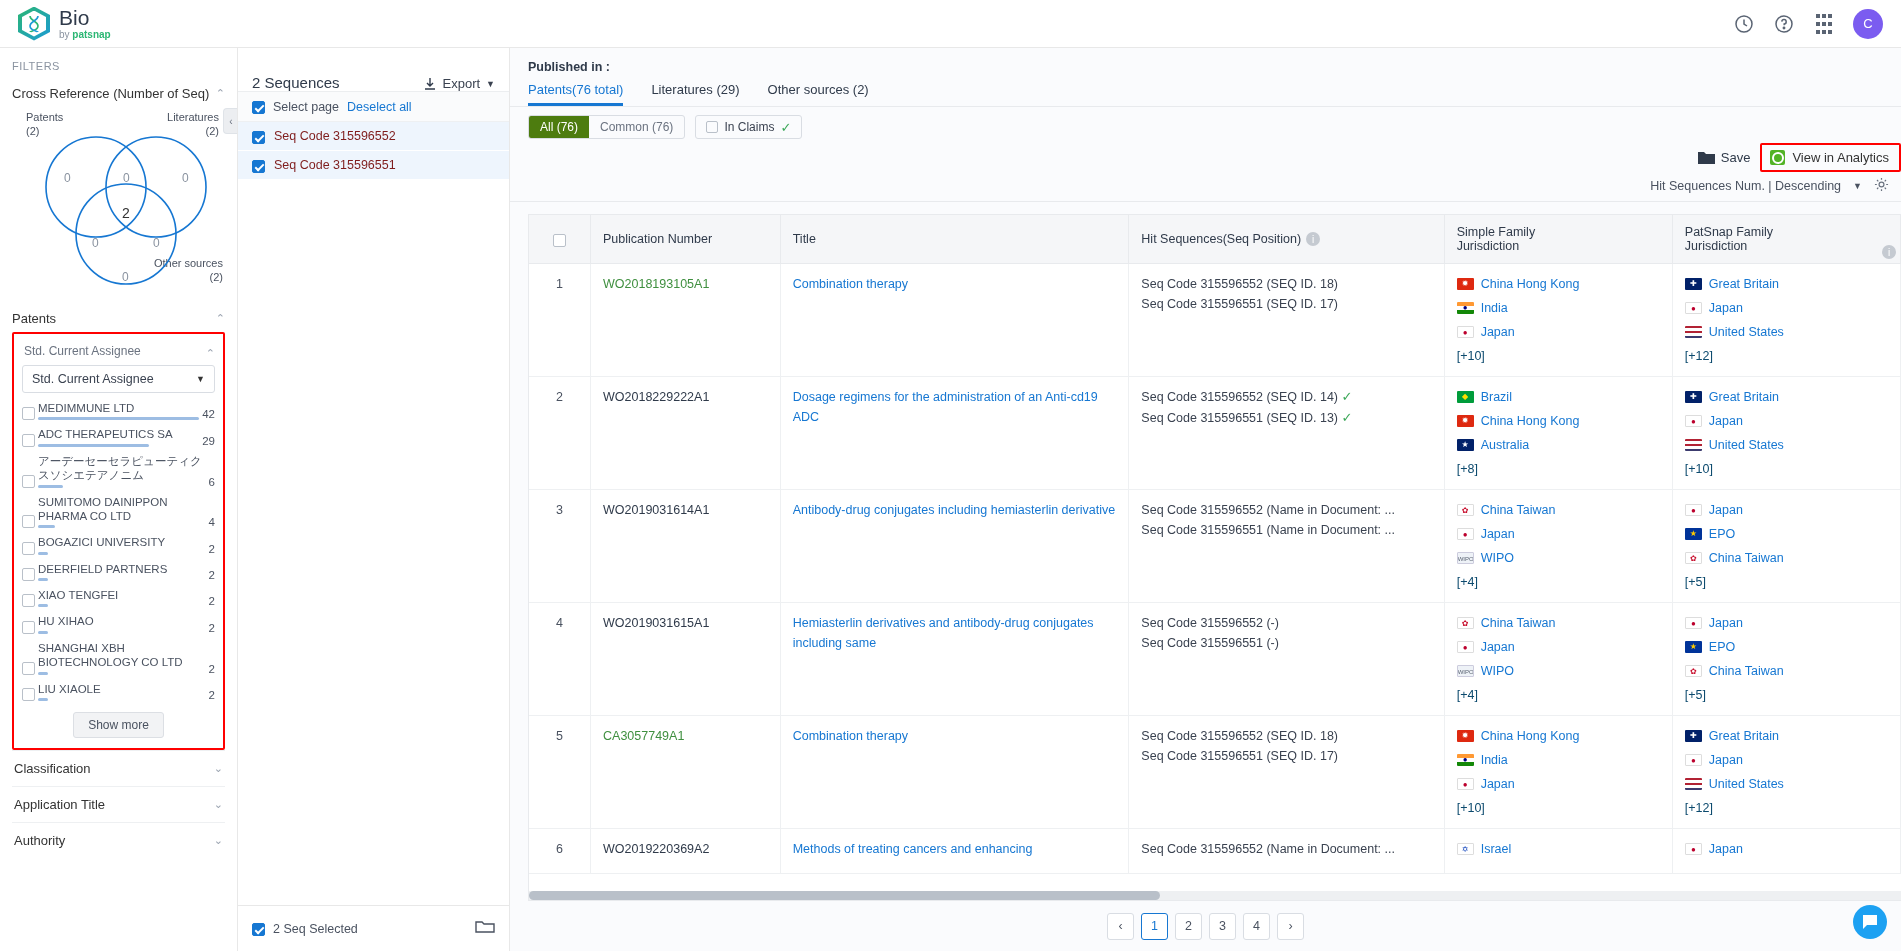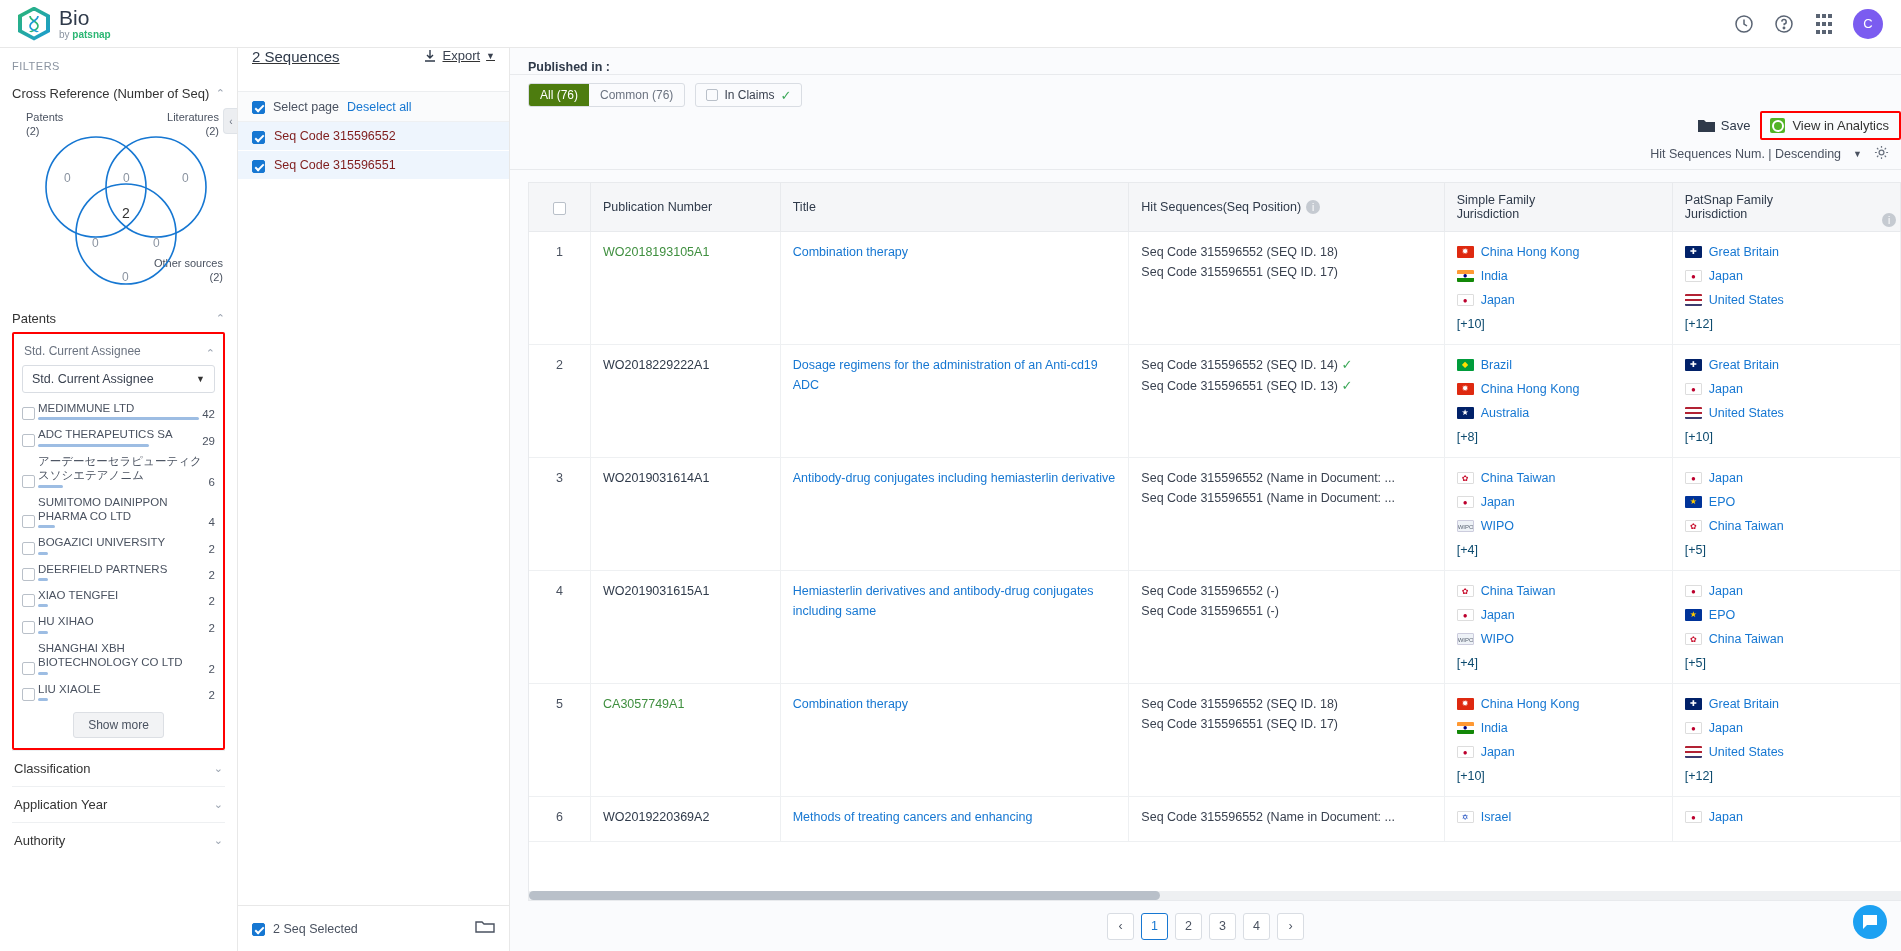--- a/index.html
+++ b/index.html
@@ -94,22 +94,22 @@
   .collapse-tab {
     position:absolute; right:-1px; top:60px; width:15px; height:26px;
     background:#eceef1; border:1px solid #dfe3e8; border-right:none;
     border-radius:4px 0 0 4px; display:flex; align-items:center; justify-content:center;
     font-size:10px; color:#6b7380; cursor:pointer; z-index:5;
   }
 
   
   .seqpane { width:272px; flex:0 0 272px; border-right:1px solid #e8e8e8;
              display:flex; flex-direction:column; background:#fff;}
-  .seq-head { height:44px; display:flex; align-items:flex-start; padding:0 14px;
-              border-bottom:1px solid #eceef0;text-decoration:underline;}
+  .seq-head { height:44px; display:flex; align-items:flex-end; padding:0 14px;
+              border-bottom:1px solid #eceef0;}
   .seq-head .cnt { font-size:15px; color:#2f3a4a; }
   .seq-export { margin-left:auto; font-size:13px; color:#3a4250; display:flex;
                 align-items:center; gap:6px; cursor:pointer;}
   .seq-sel { height:30px; display:flex; align-items:center; gap:8px; padding:0 14px;
              background:#fafbfc; border-bottom:1px solid #eef0f2; font-size:12.5px; color:#4a5260;}
   .seq-sel a { color:#1677d2; text-decoration:none; cursor:pointer;}
   .seq-item { height:29px; display:flex; align-items:center; gap:9px; padding:0 14px;
               background:#eef5fd; border-bottom:1px solid #fff; font-size:12.5px;}
   .seq-item a { color:#7f1d1d; text-decoration:none;text-align:center;}
   .seq-foot { margin-top:auto; height:46px; border-top:1px solid #e8e8e8;
@@ -368,21 +368,21 @@
             </div>
           <button class="showmore">Show more</button>
         </div>
 
         <div id="filter-sections">
             <div class="sec-foot">
               <span>Classification</span>
               <span class="chev">⌄</span>
             </div>
             <div class="sec-foot">
-              <span>Application Year</span>
+              <span>Application Title</span>
               <span class="chev">⌄</span>
             </div>
             <div class="sec-foot">
               <span>Authority</span>
               <span class="chev">⌄</span>
             </div>
           </div>
       </div>
     </div>
 
@@ -418,20 +418,25 @@
         <span style="margin-left:auto;cursor:pointer;">
           <svg width="20" height="16" viewBox="0 0 20 16" fill="none" stroke="#4a5260" stroke-width="1.4">
             <path d="M1 13V3h6l2 2h10v8z"></path>
           </svg>
         </span>
       </div>
     </div>
 
     <div class="main">
       <div class="pub-in">Published in :</div>
+      <div class="tabs" id="main-tabs">
+          <div class="tab active">Patents(76 total)</div>
+          <div class="tab">Literatures (29)</div>
+          <div class="tab">Other sources (2)</div>
+        </div>
       <div style="height:1px;background:#e8eaed;margin:0 0 0 0;"></div>
 
       <div class="filtrow">
         <div class="seg" id="segments">
             <div class="on">All (76)</div>
             <div class="">Common (76)</div>
           </div>
         <div class="chip">
           <span class="chk-sm"></span>
           <span>In Claims</span>

